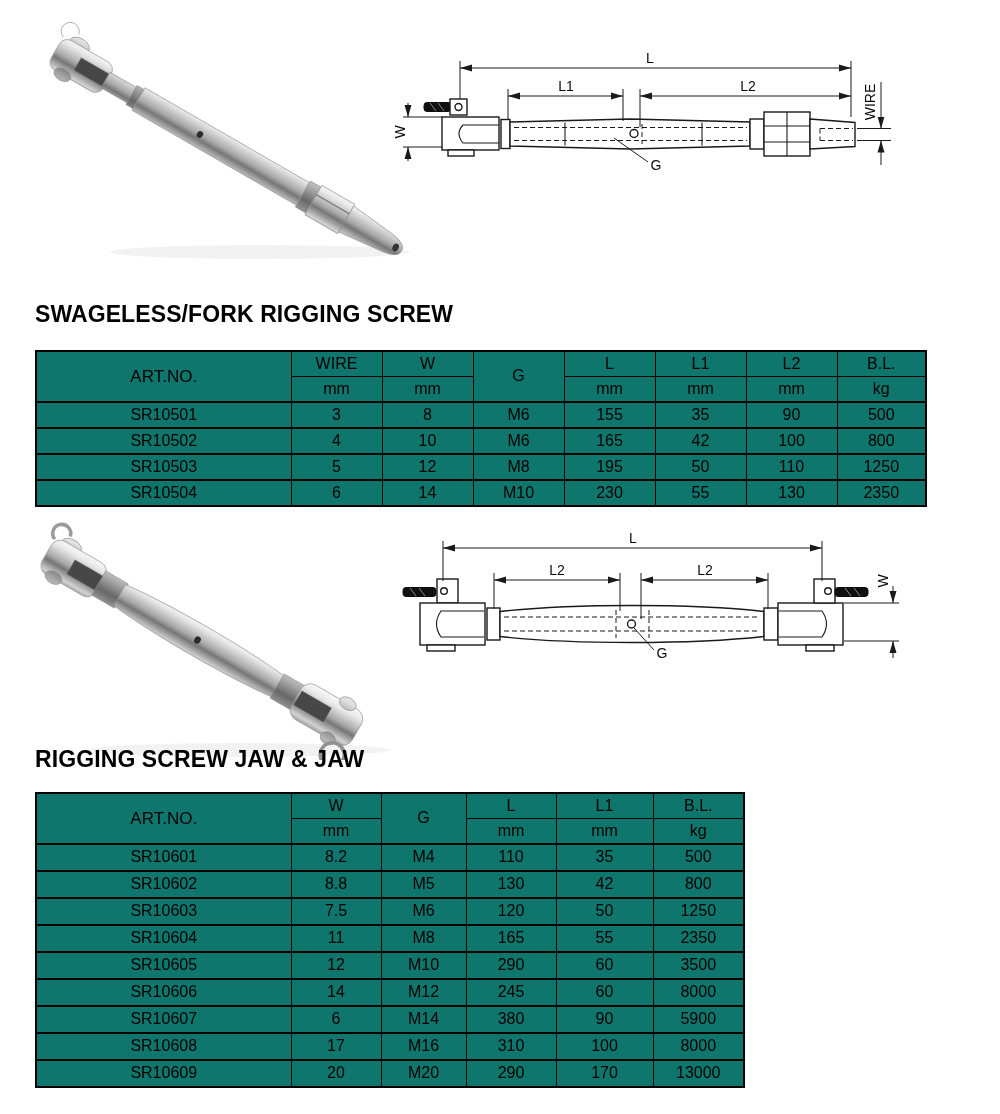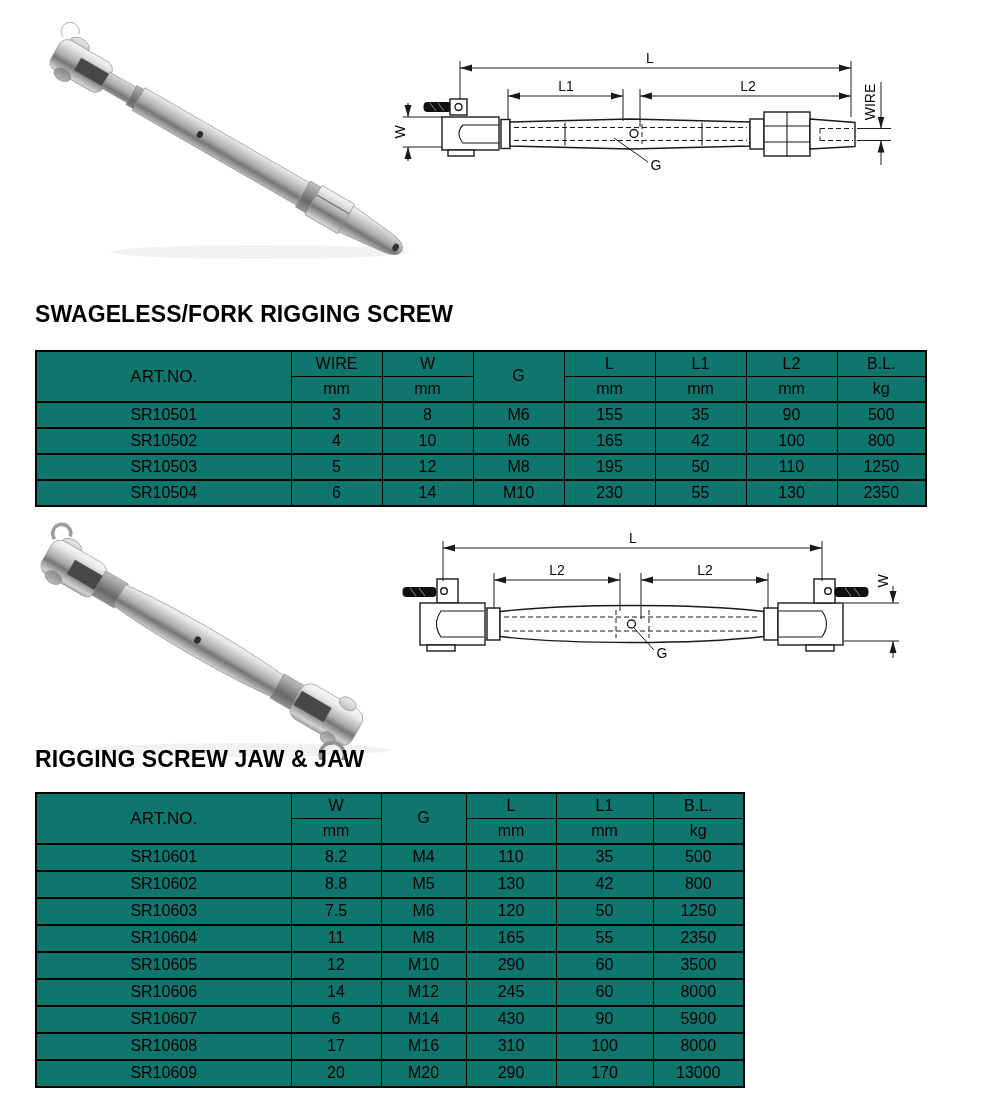--- a/index.html
+++ b/index.html
@@ -397,21 +397,21 @@
         <td>14</td>
         <td>M12</td>
         <td>245</td>
         <td>60</td>
         <td>8000</td>
       </tr>
       <tr>
         <td>SR10607</td>
         <td>6</td>
         <td>M14</td>
-        <td>430</td>
+        <td>380</td>
         <td>90</td>
         <td>5900</td>
       </tr>
       <tr>
         <td>SR10608</td>
         <td>17</td>
         <td>M16</td>
         <td>310</td>
         <td>100</td>
         <td>8000</td>

